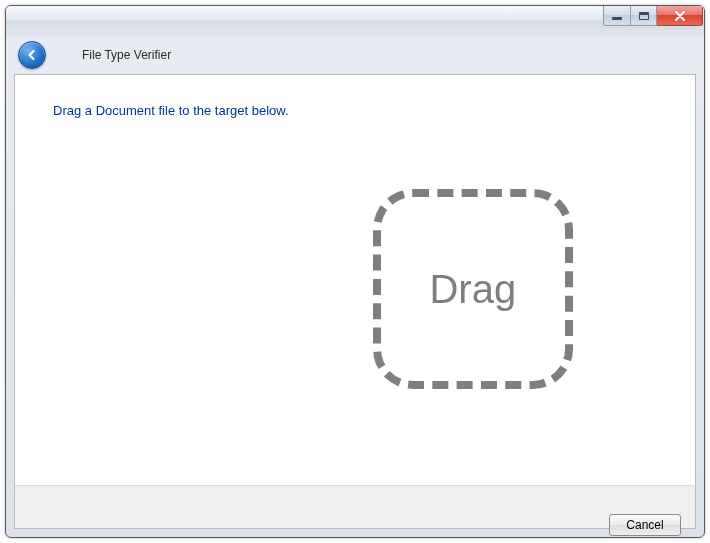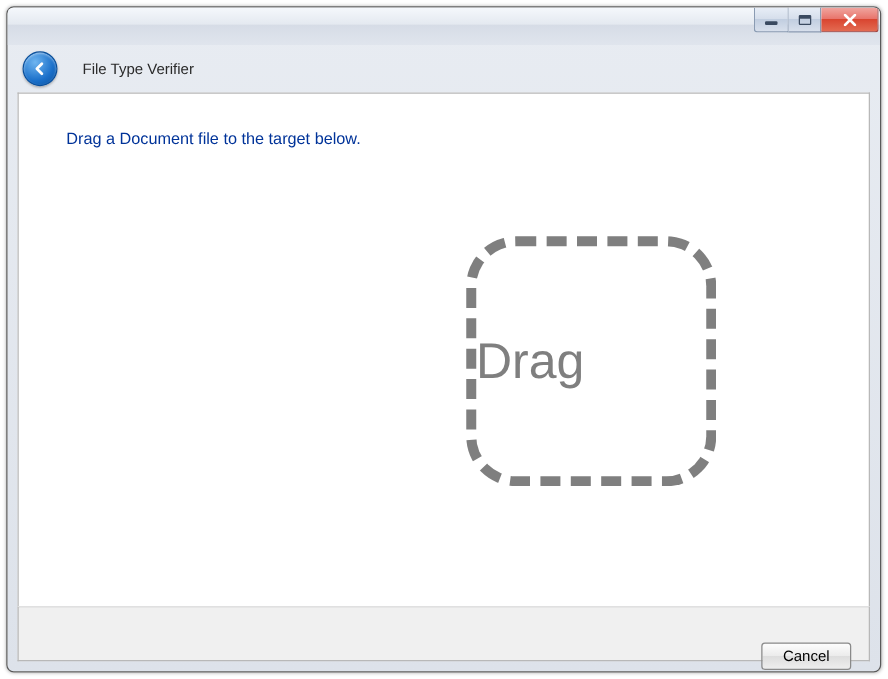--- a/index.html
+++ b/index.html
@@ -76,21 +76,21 @@
       height: 8px;
       border: 1.5px solid #3a4a60;
       border-top-width: 3px;
       border-radius: 1px;
     }
     .nav-row {
       height: 38px;
       display: flex;
       align-items: center;
       padding-left: 12px;
-      gap: 20px;
+      gap: 36px;
     }
     .back-btn {
       width: 28px;
       height: 28px;
       border-radius: 50%;
       background: radial-gradient(circle at 35% 30%, #6fb5f0 0%, #1a6fc9 60%, #0a4f9a 100%);
       border: 1px solid #0a4f9a;
       box-shadow: inset 0 1px 2px rgba(255,255,255,0.5), 0 1px 2px rgba(0,0,0,0.3);
       display: flex;
       align-items: center;
@@ -121,20 +121,21 @@
       align-items: center;
       justify-content: center;
     }
     .drop-target {
       width: 200px;
       height: 200px;
       border: 8px dashed #7f7f7f;
       border-radius: 40px;
       display: flex;
       flex-direction: column;
+      align-items: center;
       justify-content: center;
       color: #7f7f7f;
       font-size: 40px;
       line-height: 1.15;
       font-weight: 400;
     }
     .footer {
       margin: 0 8px 8px 8px;
       background: #f0f0f0;
       border: 1px solid #b8b8b8;

